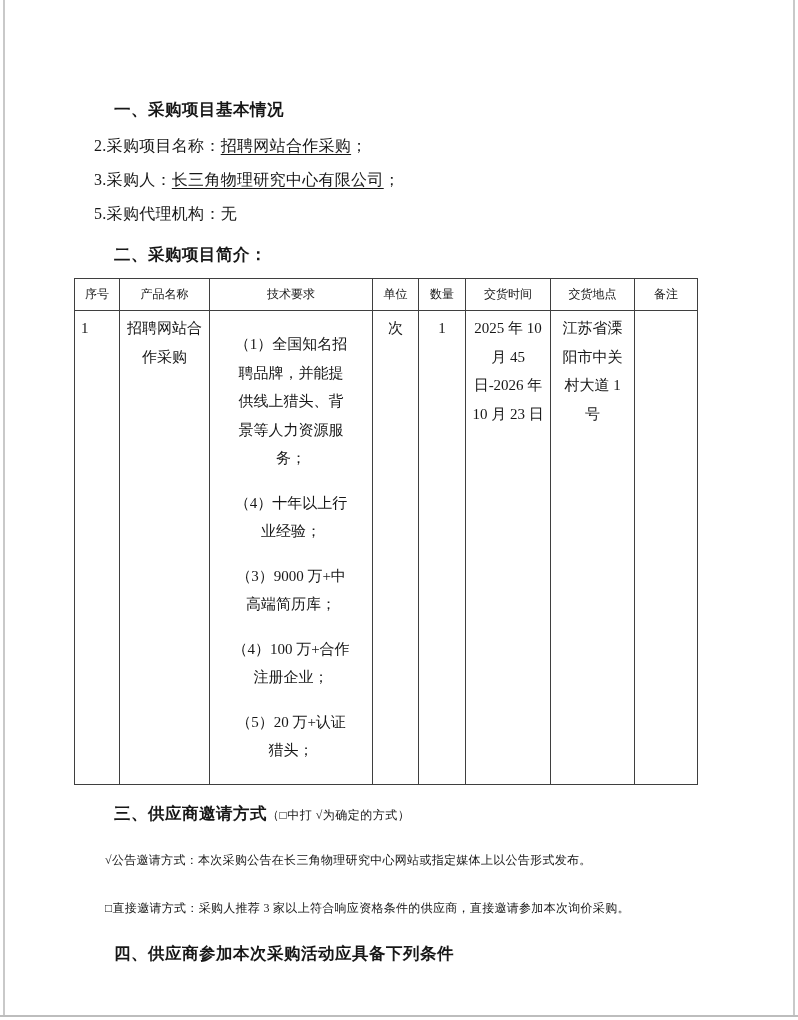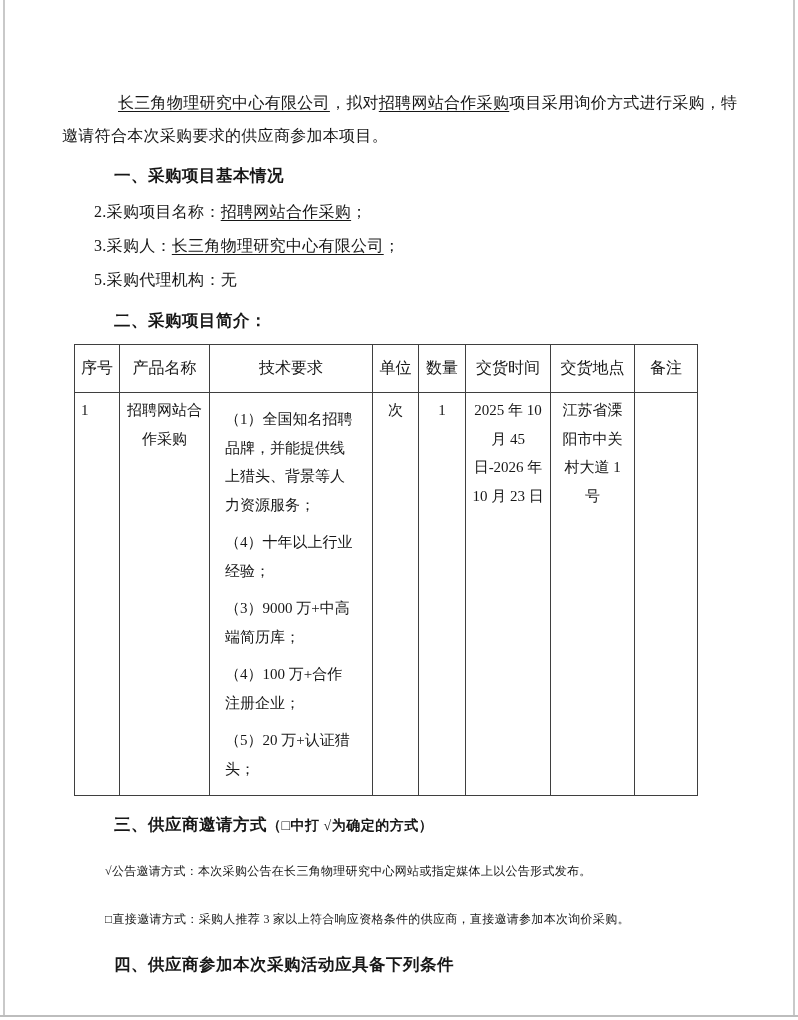--- a/index.html
+++ b/index.html
@@ -36,71 +36,70 @@
   }
   .u { text-decoration: underline; text-underline-offset: 3px; }
 
   .sec-heading {
     margin: 10px 0 0 52px;
     font-size: 16.5px;
     font-weight: bold;
     line-height: 28px;
     letter-spacing: 0.5px;
   }
-  .sec-heading .normal { font-weight: bold; font-size: 14px; }
+  .sec-heading .normal { font-weight: normal; font-size: 12px; }
 
   .basic-list { margin: 5px 0 0 32px; }
   .basic-item { font-size: 16px; line-height: 34px; letter-spacing: 0.3px; }
 
   table.proc {
     border-collapse: collapse;
     table-layout: fixed;
     width: 623px;
     margin: 9px 0 0 12px;
   }
   table.proc th, table.proc td {
     border: 1px solid #3f3f3f;
     font-weight: normal;
     overflow: hidden;
   }
   table.proc th {
     height: 31px;
-    font-size: 16px;
+    font-size: 12px;
     text-align: center;
-    padding: 8px 2px;
+    padding: 0 2px;
   }
   table.proc td {
     vertical-align: top;
     font-size: 15px;
     line-height: 28.5px;
     padding: 3px 6px;
   }
   td.al-left   { text-align: left; }
   td.al-center { text-align: center; }
-  .req-line { margin: 9px; }
+  .req-line { margin: 16px; text-align: center; }
 
   .option-para {
     margin: 9px 0 0 0;
     font-size: 12px;
     line-height: 33px;
     text-indent: 43px;
     letter-spacing: 0.3px;
   }
   .gap-lg { margin-top: 15px; }
 </style>
 </head>
 <body>
 
 <div class="page-edge edge-left"></div>
 <div class="page-edge edge-right"></div>
 <div class="page-edge edge-bottom"></div>
 
 <div class="content">
 
-  <p class="intro"><span class="u">长三角物理研究中心有限公司</span><span>，拟对</span><span class="u">招聘网站合作采购</span><span>项目采用询价方式进行采购，特邀请符合本次采购要求的供应商参加本项目。</span></p>
 
   <div class="sec-heading">一、采购项目基本情况</div>
 
   <div class="basic-list">
     <div class="basic-item"><span>2.采购项目名称：</span><span class="u">招聘网站合作采购</span><span>；</span></div>
     <div class="basic-item"><span>3.采购人：</span><span class="u">长三角物理研究中心有限公司</span><span>；</span></div>
     <div class="basic-item"><span>5.采购代理机构：无</span><span class="u"></span><span></span></div>
   </div>
 
   <div class="sec-heading">二、采购项目简介：</div>

